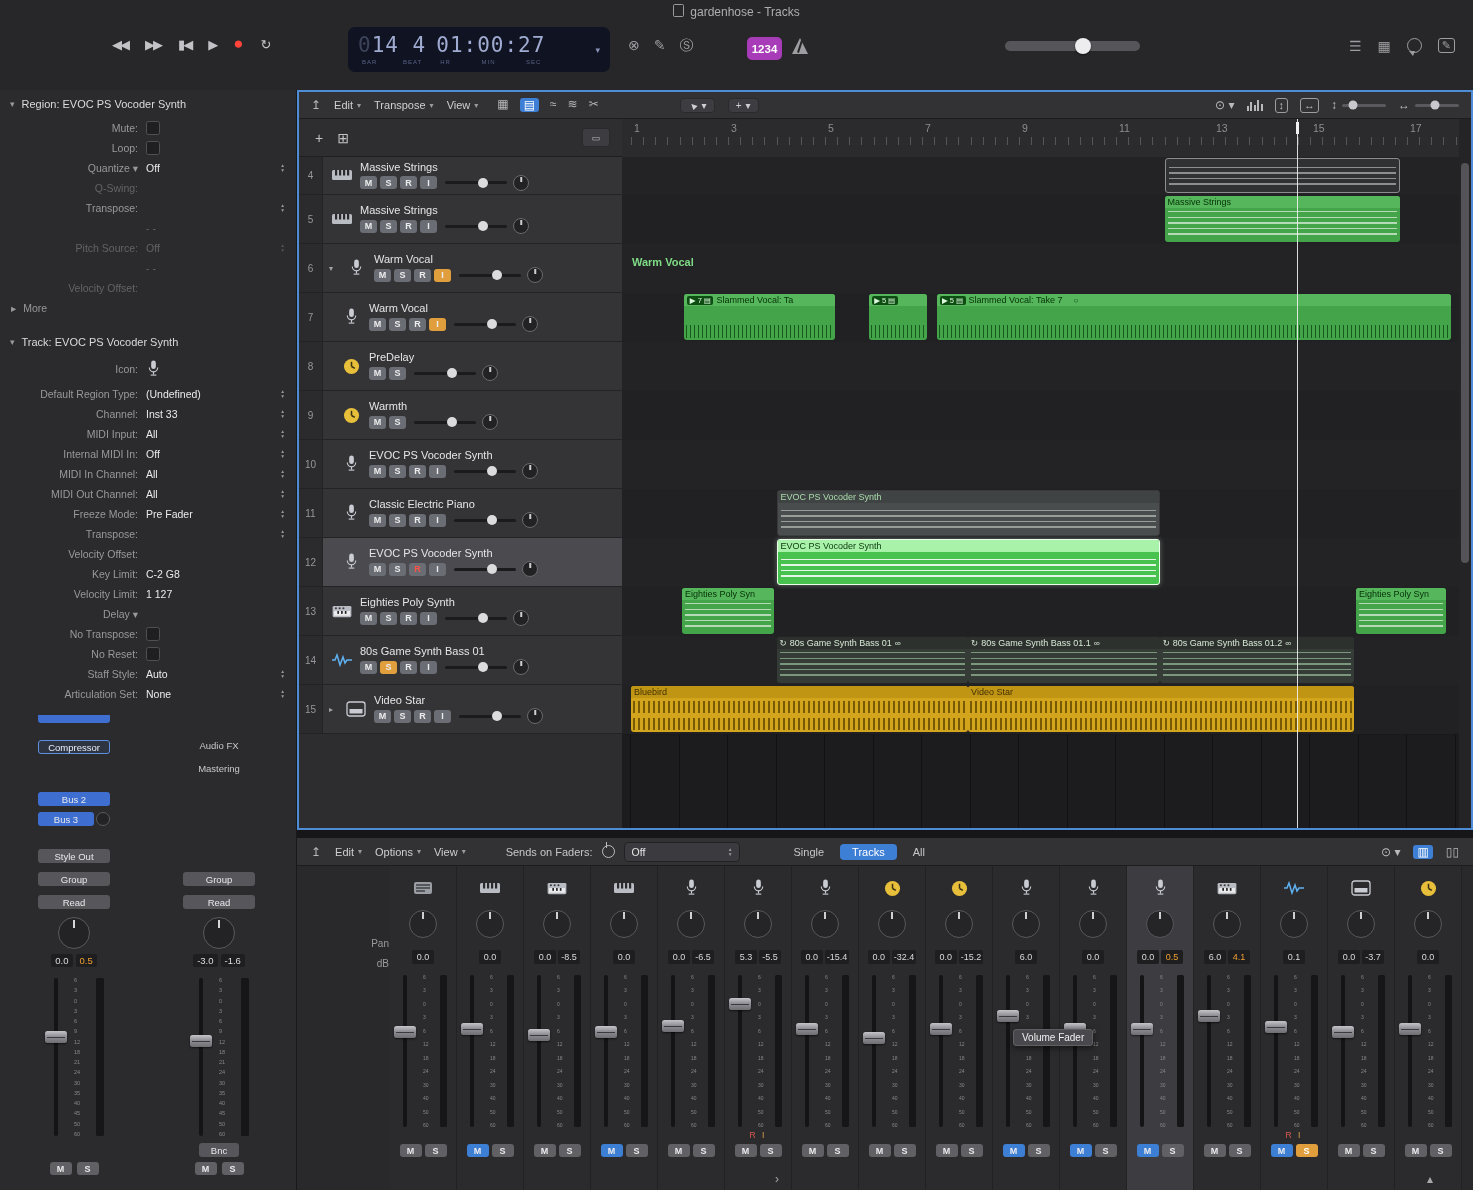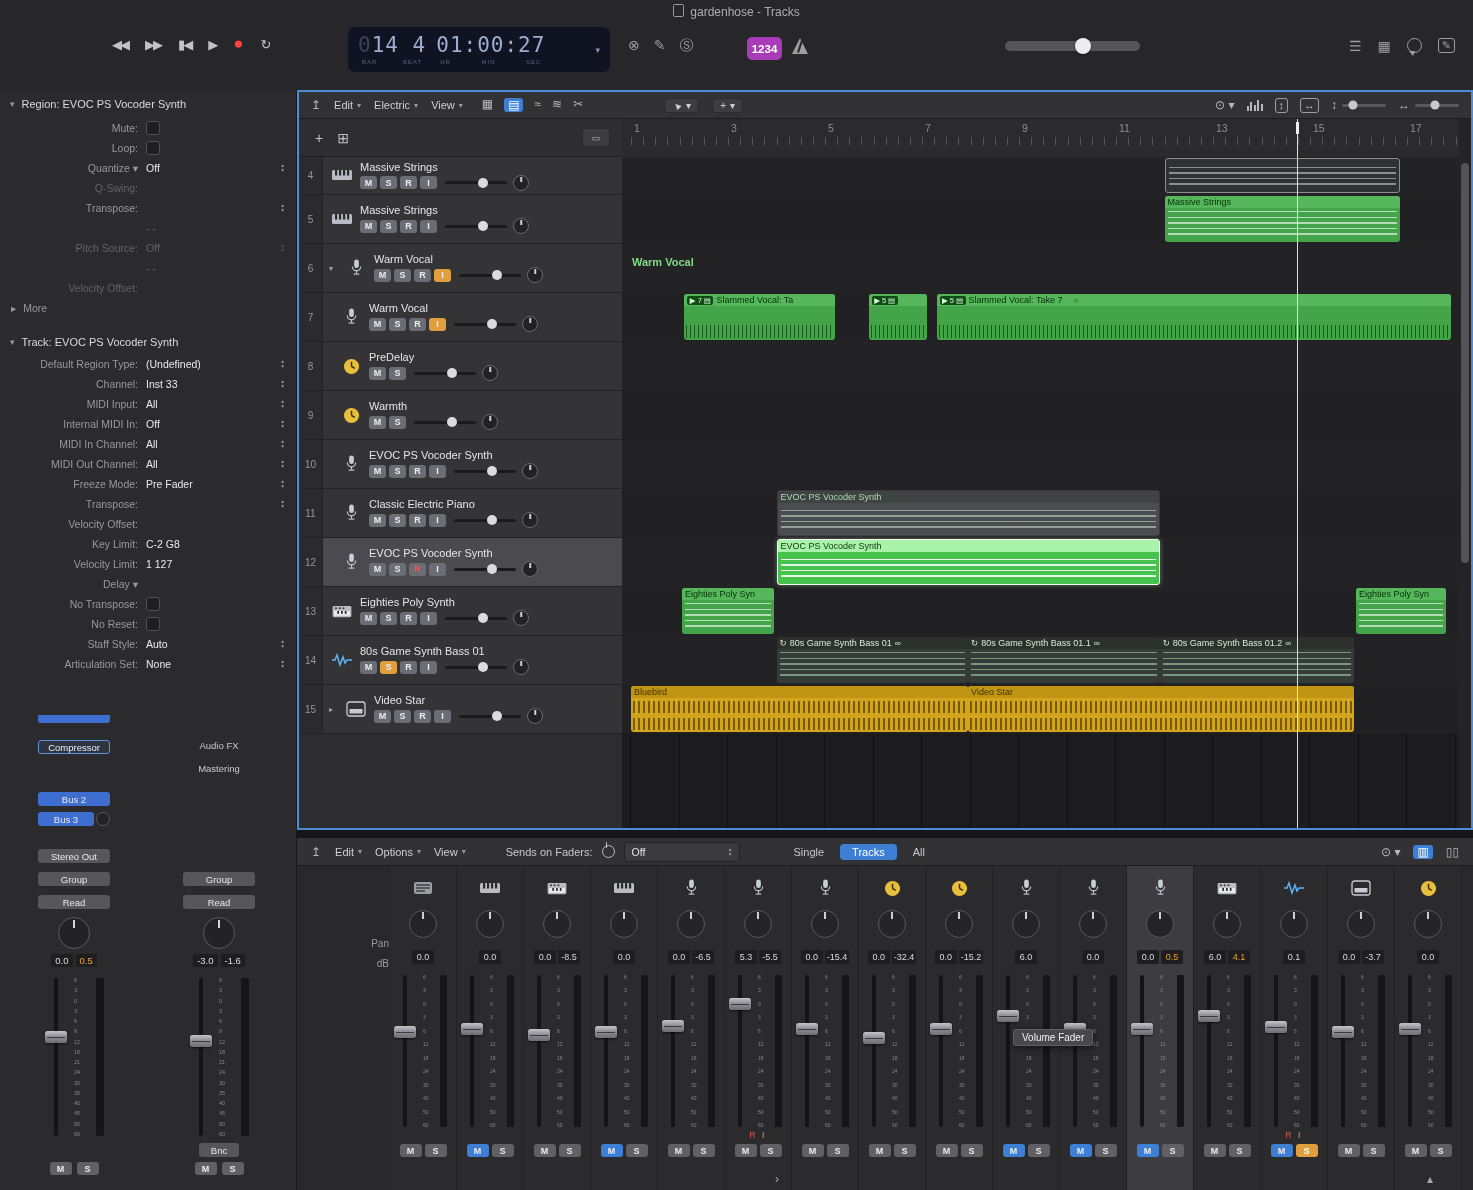--- a/index.html
+++ b/index.html
@@ -298,20 +298,31 @@
           <span class="chv">▸</span>
           <span>More</span>
         </div>
     </div>
     <div id="track-sec">
       <div class="insp-h">
           <span class="chv">▾</span>
           <span>Track:  EVOC PS Vocoder Synth</span>
         </div>
       <div id="track-rows">
+          <div class="prow iconrow">
+            <span class="plab">Icon:</span>
+            <span class="picon">
+              <svg width="15" height="20" viewBox="0 0 16 20">
+                <rect x="5.5" y="1" width="5" height="9" rx="2.5" fill="#c9ccd2"></rect>
+                <path d="M3.5 8.5a4.5 4.5 0 0 0 9 0" fill="none" stroke="#c9ccd2" stroke-width="1.2"></path>
+                <line x1="8" y1="13" x2="8" y2="16" stroke="#c9ccd2" stroke-width="1.2"></line>
+                <line x1="5" y1="16.5" x2="11" y2="16.5" stroke="#c9ccd2" stroke-width="1.2"></line>
+              </svg>
+            </span>
+          </div>
           <div class="prow">
             <span class="plab">Default Region Type:</span>
             <span class="pval">(Undefined)</span>
             <span class="pstep">
               <i>▴</i>
               <i>▾</i>
             </span>
           </div>
           <div class="prow">
             <span class="plab">Channel:</span>
@@ -408,21 +419,21 @@
           </div>
         </div>
     </div>
     <div id="strips-sec">
       <div class="ch-strip ch1">
         <div class="chs-sliver"></div>
         <div class="chs-btn outline" style="top:25px">Compressor</div>
         <div class="chs-btn blue" style="top:77px">Bus 2</div>
         <div class="chs-btn blue" style="top:97px;right:16px">Bus 3</div>
         <span class="mini-knob" style="position:absolute;right:0;top:97px"></span>
-        <div class="chs-btn" style="top:134px">Stereo Out</div>
+        <div class="chs-btn" style="top:134px">Style Out</div>
         <div class="chs-btn" style="top:157px">Group</div>
         <div class="chs-btn" style="top:180px">Read</div>
         <div class="chs-knob" style="top:202px"></div>
         <div class="chs-vals" style="top:239px">
             <span class="chs-val">0.0</span>
             <span class="chs-val hot">0.5</span>
           </div>
         <div class="chs-fader" style="top:260px">
           <div class="f-track"></div>
           <div class="f-cap" style="top:38%"></div>
@@ -495,21 +506,21 @@
 
   <div id="tracks-panel">
     <div id="tr-toolbar">
       <span class="tool-ic">↥</span>
       <span id="tr-menus" style="display:flex;gap:13px">
           <span class="menu">
             <span>Edit</span>
             <span class="chv">▾</span>
           </span>
           <span class="menu">
-            <span>Electric</span>
+            <span>Transpose</span>
             <span class="chv">▾</span>
           </span>
           <span class="menu">
             <span>View</span>
             <span class="chv">▾</span>
           </span>
         </span>
       <span id="tr-left-icons" style="display:flex;gap:11px;margin-left:6px">
           <span class="tool-ic">▦</span>
           <span class="tool-ic active">▤</span>

